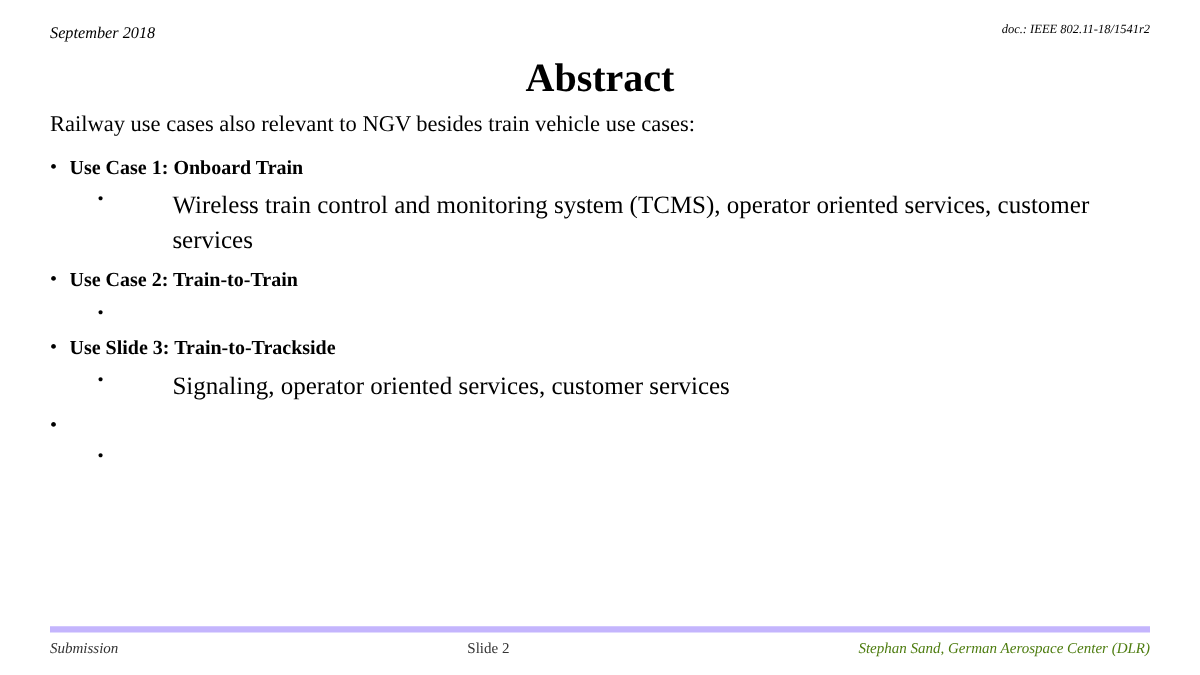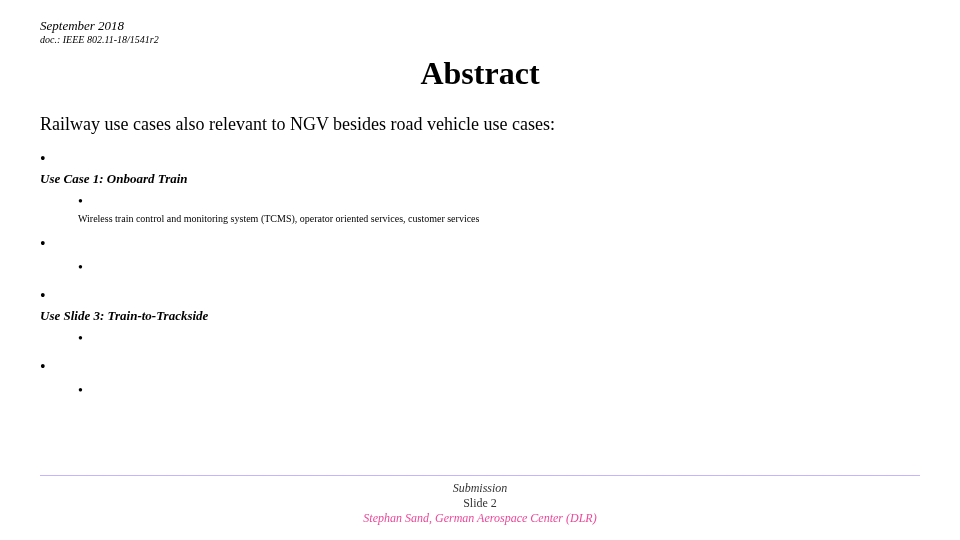--- a/index.html
+++ b/index.html
@@ -1,19 +1,18 @@
 <!DOCTYPE html>
 <html><head>
   <meta charset="utf-8">
   <style>
     * {
       margin: 0;
       padding: 0;
       box-sizing: border-box;
-      flex-direction: column;
     }
 
     body {
       width: 960px;
       height: 540px;
       background: #ffffff;
       font-family: 'Times New Roman', Times, serif;
       color: #000000;
       overflow: hidden;
     }
@@ -39,21 +38,21 @@
       font-style: italic;
     }
 
     .header-right {
       font-size: 10px;
       font-style: italic;
     }
 
     .title-section {
       text-align: center;
-      margin-bottom: 22px;
+      margin-bottom: 8px;
     }
 
     .title {
       font-size: 32px;
       font-weight: bold;
       font-family: 'Times New Roman', Times, serif;
     }
 
     .intro-text {
       font-size: 18px;
@@ -78,122 +77,124 @@
 
     .bullet-main .dot {
       margin-right: 10px;
       font-size: 16px;
       line-height: 1.3;
       flex-shrink: 0;
     }
 
     .bullet-main .label {
       font-weight: bold;
-      font-size: 13px;
+      font-size: 16px;
       line-height: 1.4;
-      font-style: italic;
     }
 
     .sub-bullet {
       margin-left: 38px;
     }
 
     .sub-bullet-row {
       display: flex;
       align-items: flex-start;
       margin-bottom: 2px;
     }
 
     .sub-bullet-row .sub-dot {
       margin-right: 8px;
       font-size: 14px;
       line-height: 1.4;
       flex-shrink: 0;
     }
 
     .sub-bullet-row .sub-text {
-      font-size: 10px;
+      font-size: 20px;
       line-height: 1.4;
+      margin-left: 47px;
     }
 
     .footer {
       display: flex;
       justify-content: space-between;
       align-items: center;
-      border-top: 1px solid #c4b5fd;
+      border-top: 5px solid #c4b5fd;
       padding-top: 5px;
       margin-top: 8px;
     }
 
     .footer-left {
       font-size: 12px;
       font-style: italic;
       color: #333;
     }
 
     .footer-center {
       font-size: 12px;
       color: #333;
     }
 
     .footer-right {
       font-size: 12px;
       font-style: italic;
-      color: #ec4899;
+      color: #4d7c0f;
     }
   </style>
 </head>
 <body>
 
 <div class="slide">
 
   <div class="header">
     <span class="header-left">September 2018</span>
     <span class="header-right">doc.: IEEE 802.11-18/1541r2</span>
   </div>
 
   <div class="title-section">
     <h1 class="title">Abstract</h1>
   </div>
 
   <div class="content">
-    <p class="intro-text">Railway use cases also relevant to NGV besides road vehicle use cases:</p>
+    <p class="intro-text">Railway use cases also relevant to NGV besides train vehicle use cases:</p>
 
     <div class="bullet-item">
       <div class="bullet-main">
         <span class="dot">•</span>
         <span class="label">Use Case 1: Onboard Train</span>
       </div>
       <div class="sub-bullet">
         <div class="sub-bullet-row">
           <span class="sub-dot">•</span>
           <span class="sub-text">Wireless train control and monitoring system (TCMS), operator oriented services, customer services</span>
         </div>
       </div>
     </div>
 
     <div class="bullet-item">
       <div class="bullet-main">
         <span class="dot">•</span>
+        <span class="label">Use Case 2: Train-to-Train</span>
       </div>
       <div class="sub-bullet">
         <div class="sub-bullet-row">
           <span class="sub-dot">•</span>
         </div>
       </div>
     </div>
 
     <div class="bullet-item">
       <div class="bullet-main">
         <span class="dot">•</span>
         <span class="label">Use Slide 3: Train-to-Trackside</span>
       </div>
       <div class="sub-bullet">
         <div class="sub-bullet-row">
           <span class="sub-dot">•</span>
+          <span class="sub-text">Signaling, operator oriented services, customer services</span>
         </div>
       </div>
     </div>
 
     <div class="bullet-item">
       <div class="bullet-main">
         <span class="dot">•</span>
       </div>
       <div class="sub-bullet">
         <div class="sub-bullet-row">

